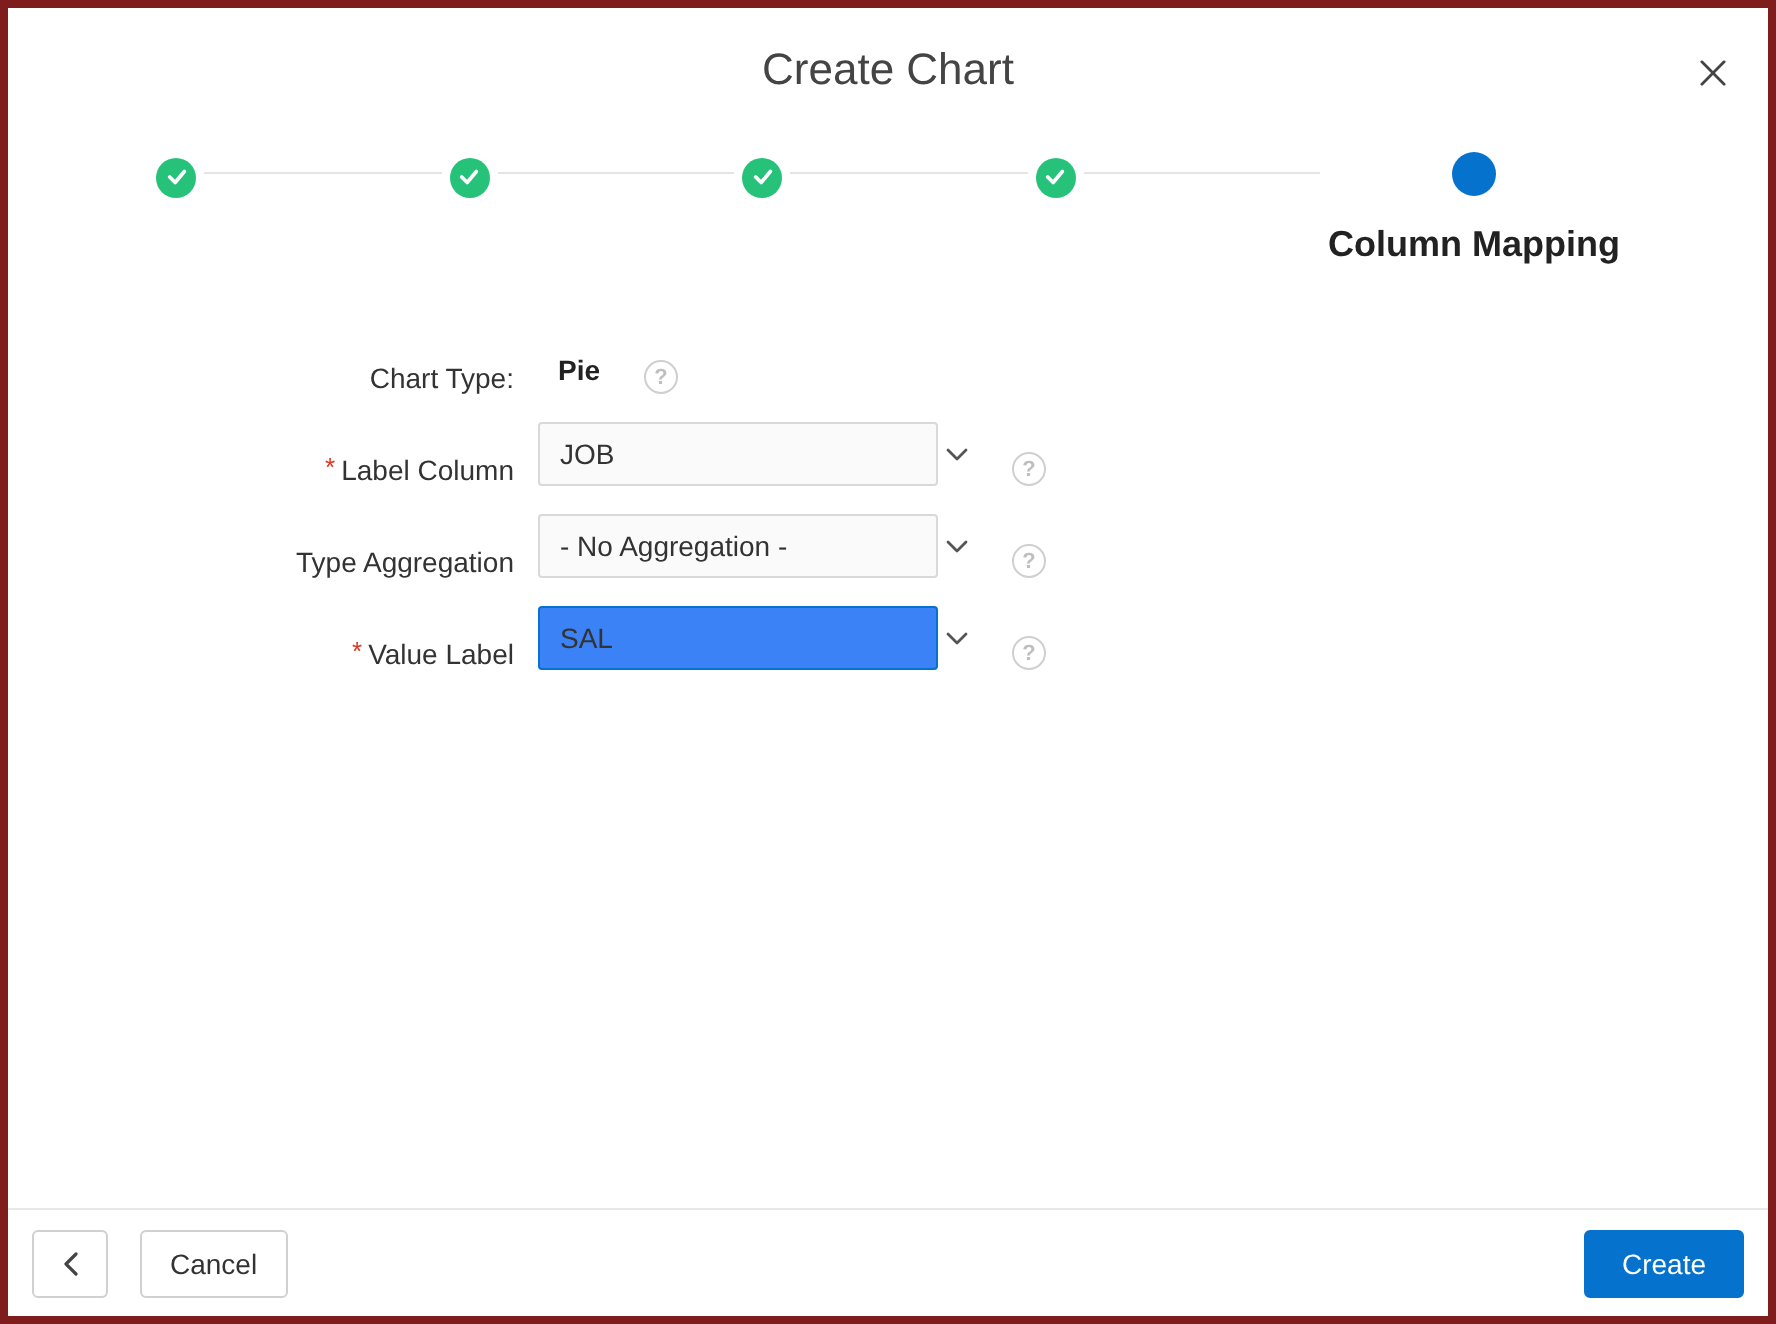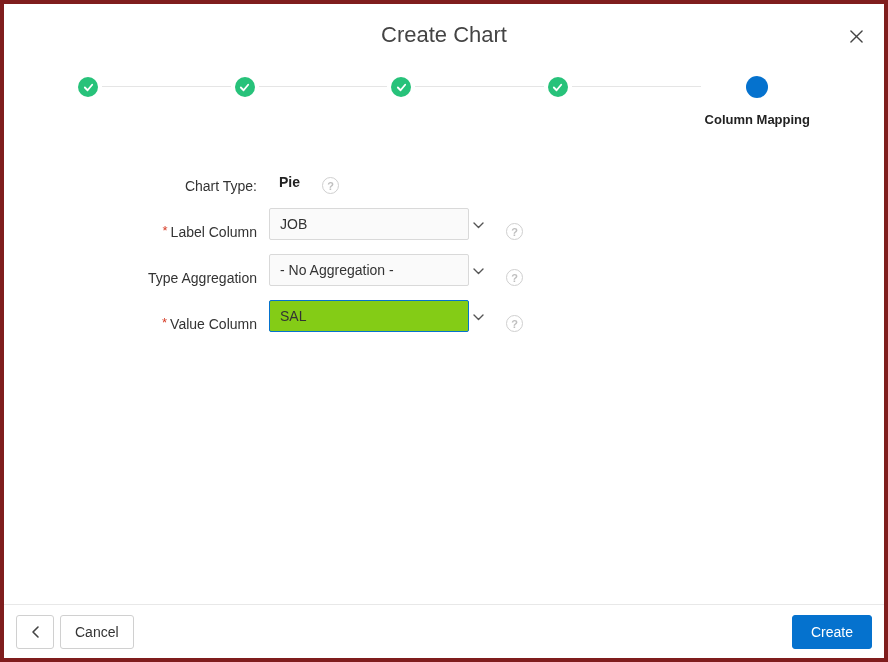--- a/index.html
+++ b/index.html
@@ -84,21 +84,21 @@
       background: #0572ce;
       width: 22px;
       height: 22px;
     }
     .step-circle svg {
       width: 11px;
       height: 11px;
     }
     .step-label {
       margin-top: 14px;
-      font-size: 13px;
+      font-size: 18px;
       font-weight: 700;
       color: #222;
       white-space: nowrap;
       min-height: 18px;
     }
     .step-label.hidden {
       visibility: hidden;
     }
     .form-area {
       padding: 40px 0 0 0;
@@ -140,21 +140,21 @@
       font-size: 14px;
       color: #333;
       padding: 0 30px 0 10px;
       display: flex;
       align-items: center;
       cursor: pointer;
       border-radius: 2px;
     }
     .select-box.focused {
       border-color: #0572ce;
-      background: #84cc16;
+      background: #3b82f6;
     }
     .select-chevron {
       position: absolute;
       right: 10px;
       top: 50%;
       transform: translateY(-50%);
       pointer-events: none;
     }
     .help-icon {
       margin-left: 12px;
@@ -177,21 +177,21 @@
       right: 0;
       height: 54px;
       border-top: 1px solid #e8e8e8;
       display: flex;
       align-items: center;
       justify-content: space-between;
       padding: 0 12px;
     }
     .footer-left {
       display: flex;
-      gap: 6px;
+      gap: 16px;
     }
     .btn {
       height: 34px;
       padding: 0 14px;
       border: 1px solid #d0d0d0;
       background: #fff;
       font-size: 14px;
       color: #333;
       border-radius: 3px;
       cursor: pointer;
@@ -301,21 +301,21 @@
           <svg width="11" height="7" viewBox="0 0 11 7">
               <path d="M1 1 L5.5 5.5 L10 1" stroke="#555" stroke-width="1.4" fill="none" stroke-linecap="round" stroke-linejoin="round"></path>
             </svg>
         </span>
       </div>
       <div class="help-icon">?</div>
     </div>
 
     <div class="form-row">
       <div class="form-label">
-        <span class="required">*</span><span>Value Column</span>
+        <span class="required">*</span><span>Value Label</span>
       </div>
       <div class="select-wrap">
         <div class="select-box focused">SAL</div>
         <span class="select-chevron">
           <svg width="11" height="7" viewBox="0 0 11 7">
               <path d="M1 1 L5.5 5.5 L10 1" stroke="#555" stroke-width="1.4" fill="none" stroke-linecap="round" stroke-linejoin="round"></path>
             </svg>
         </span>
       </div>
       <div class="help-icon">?</div>

